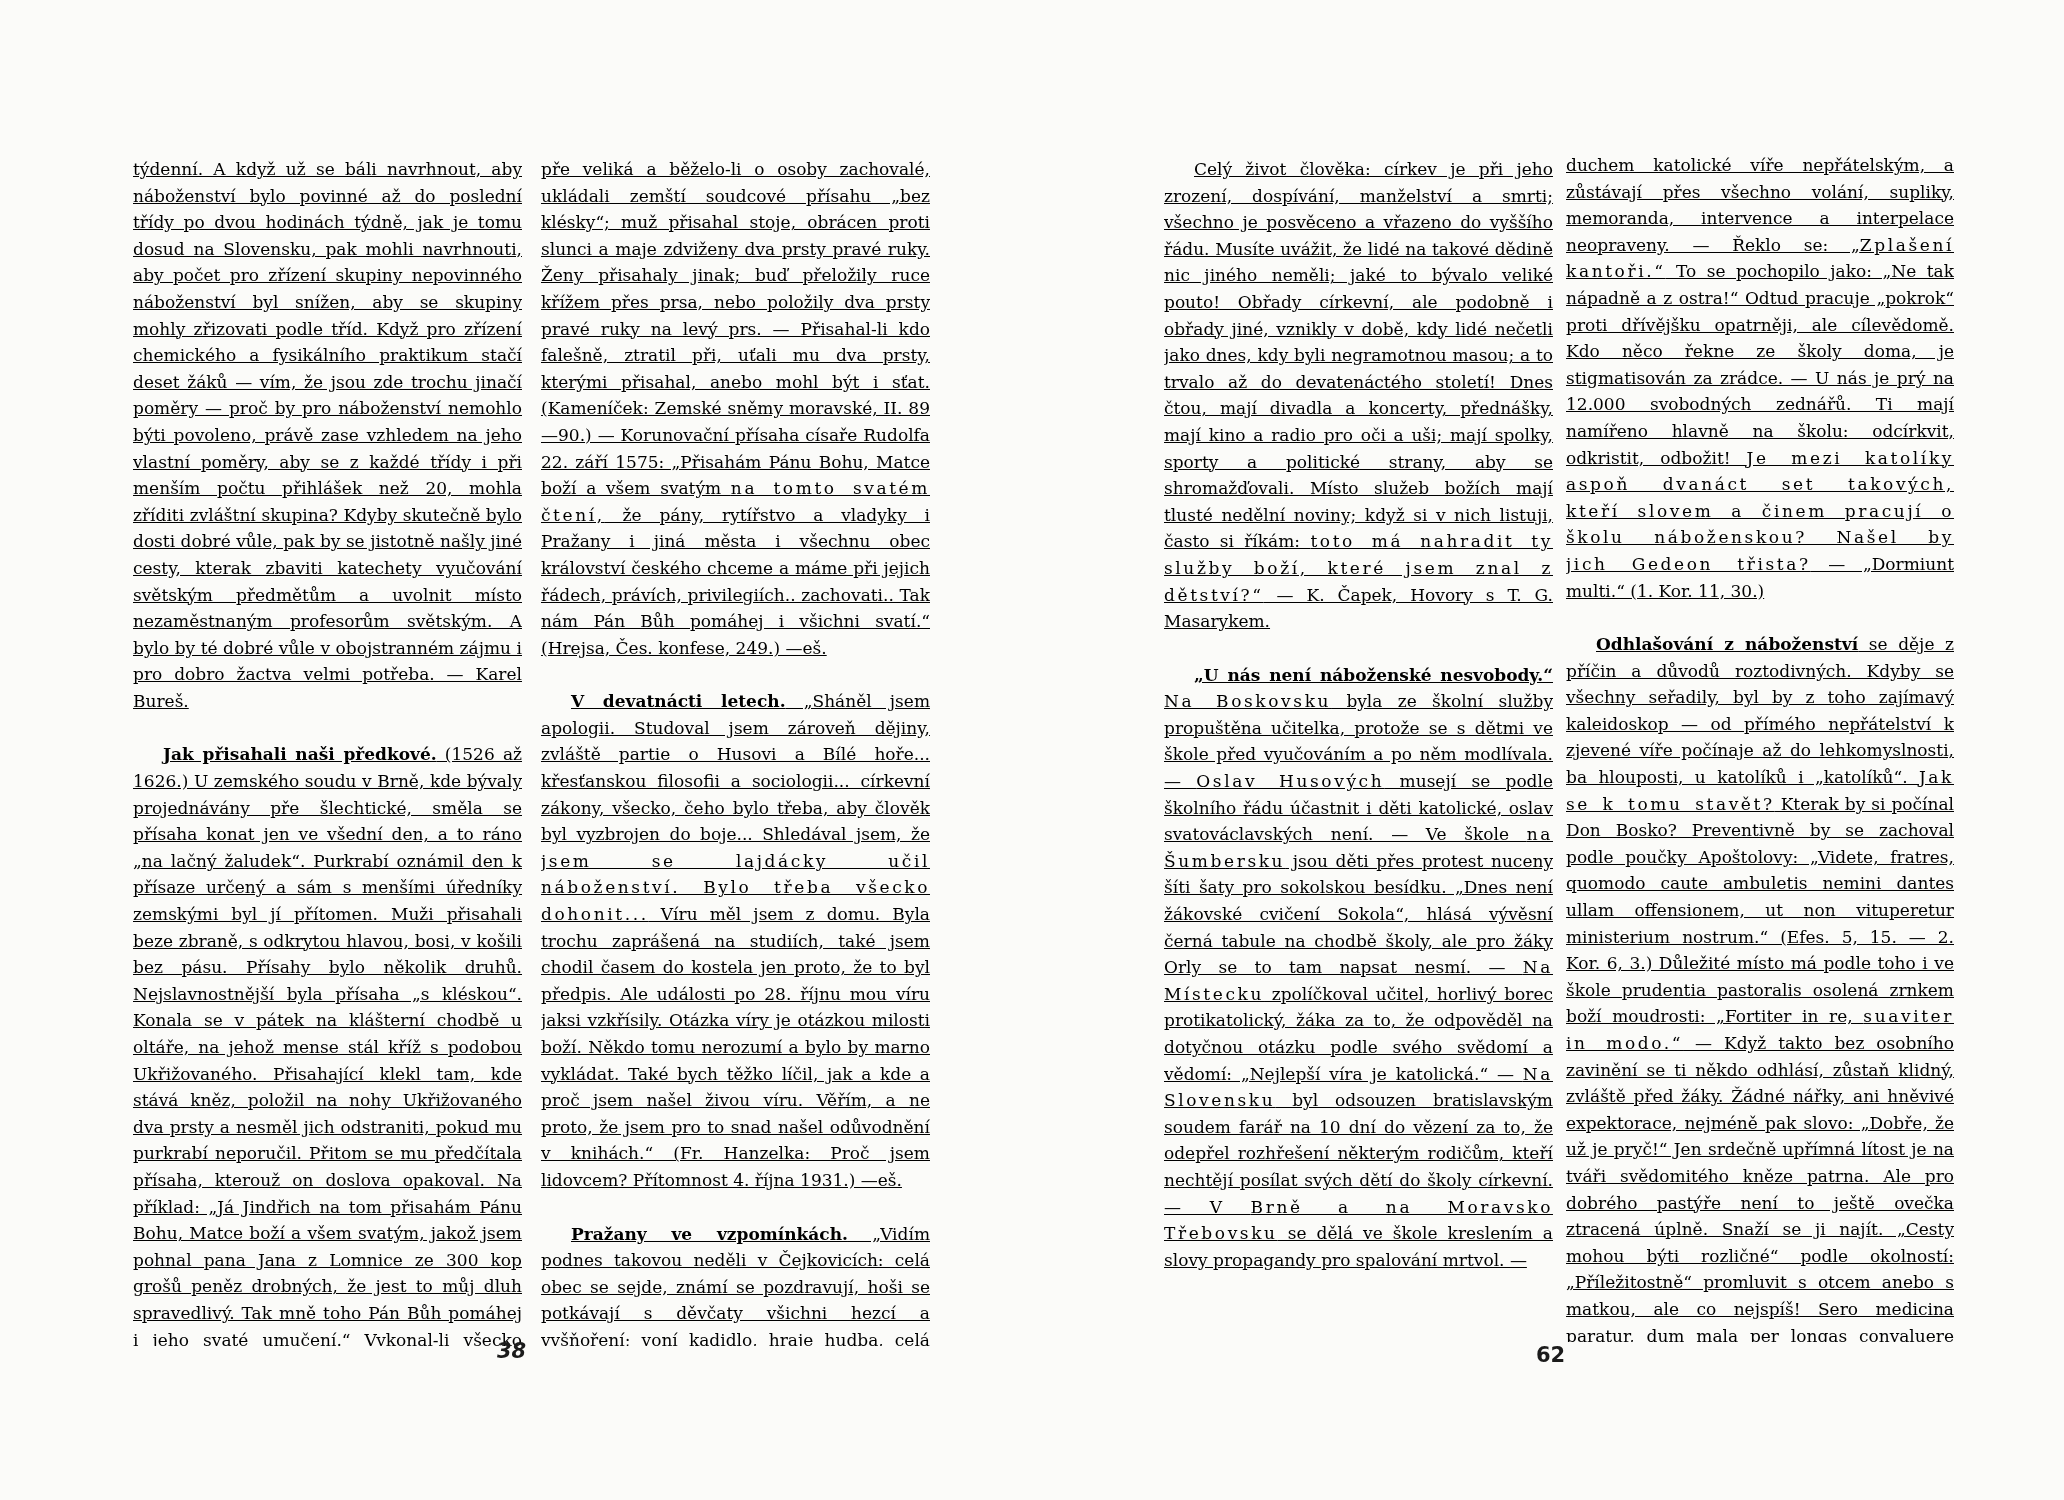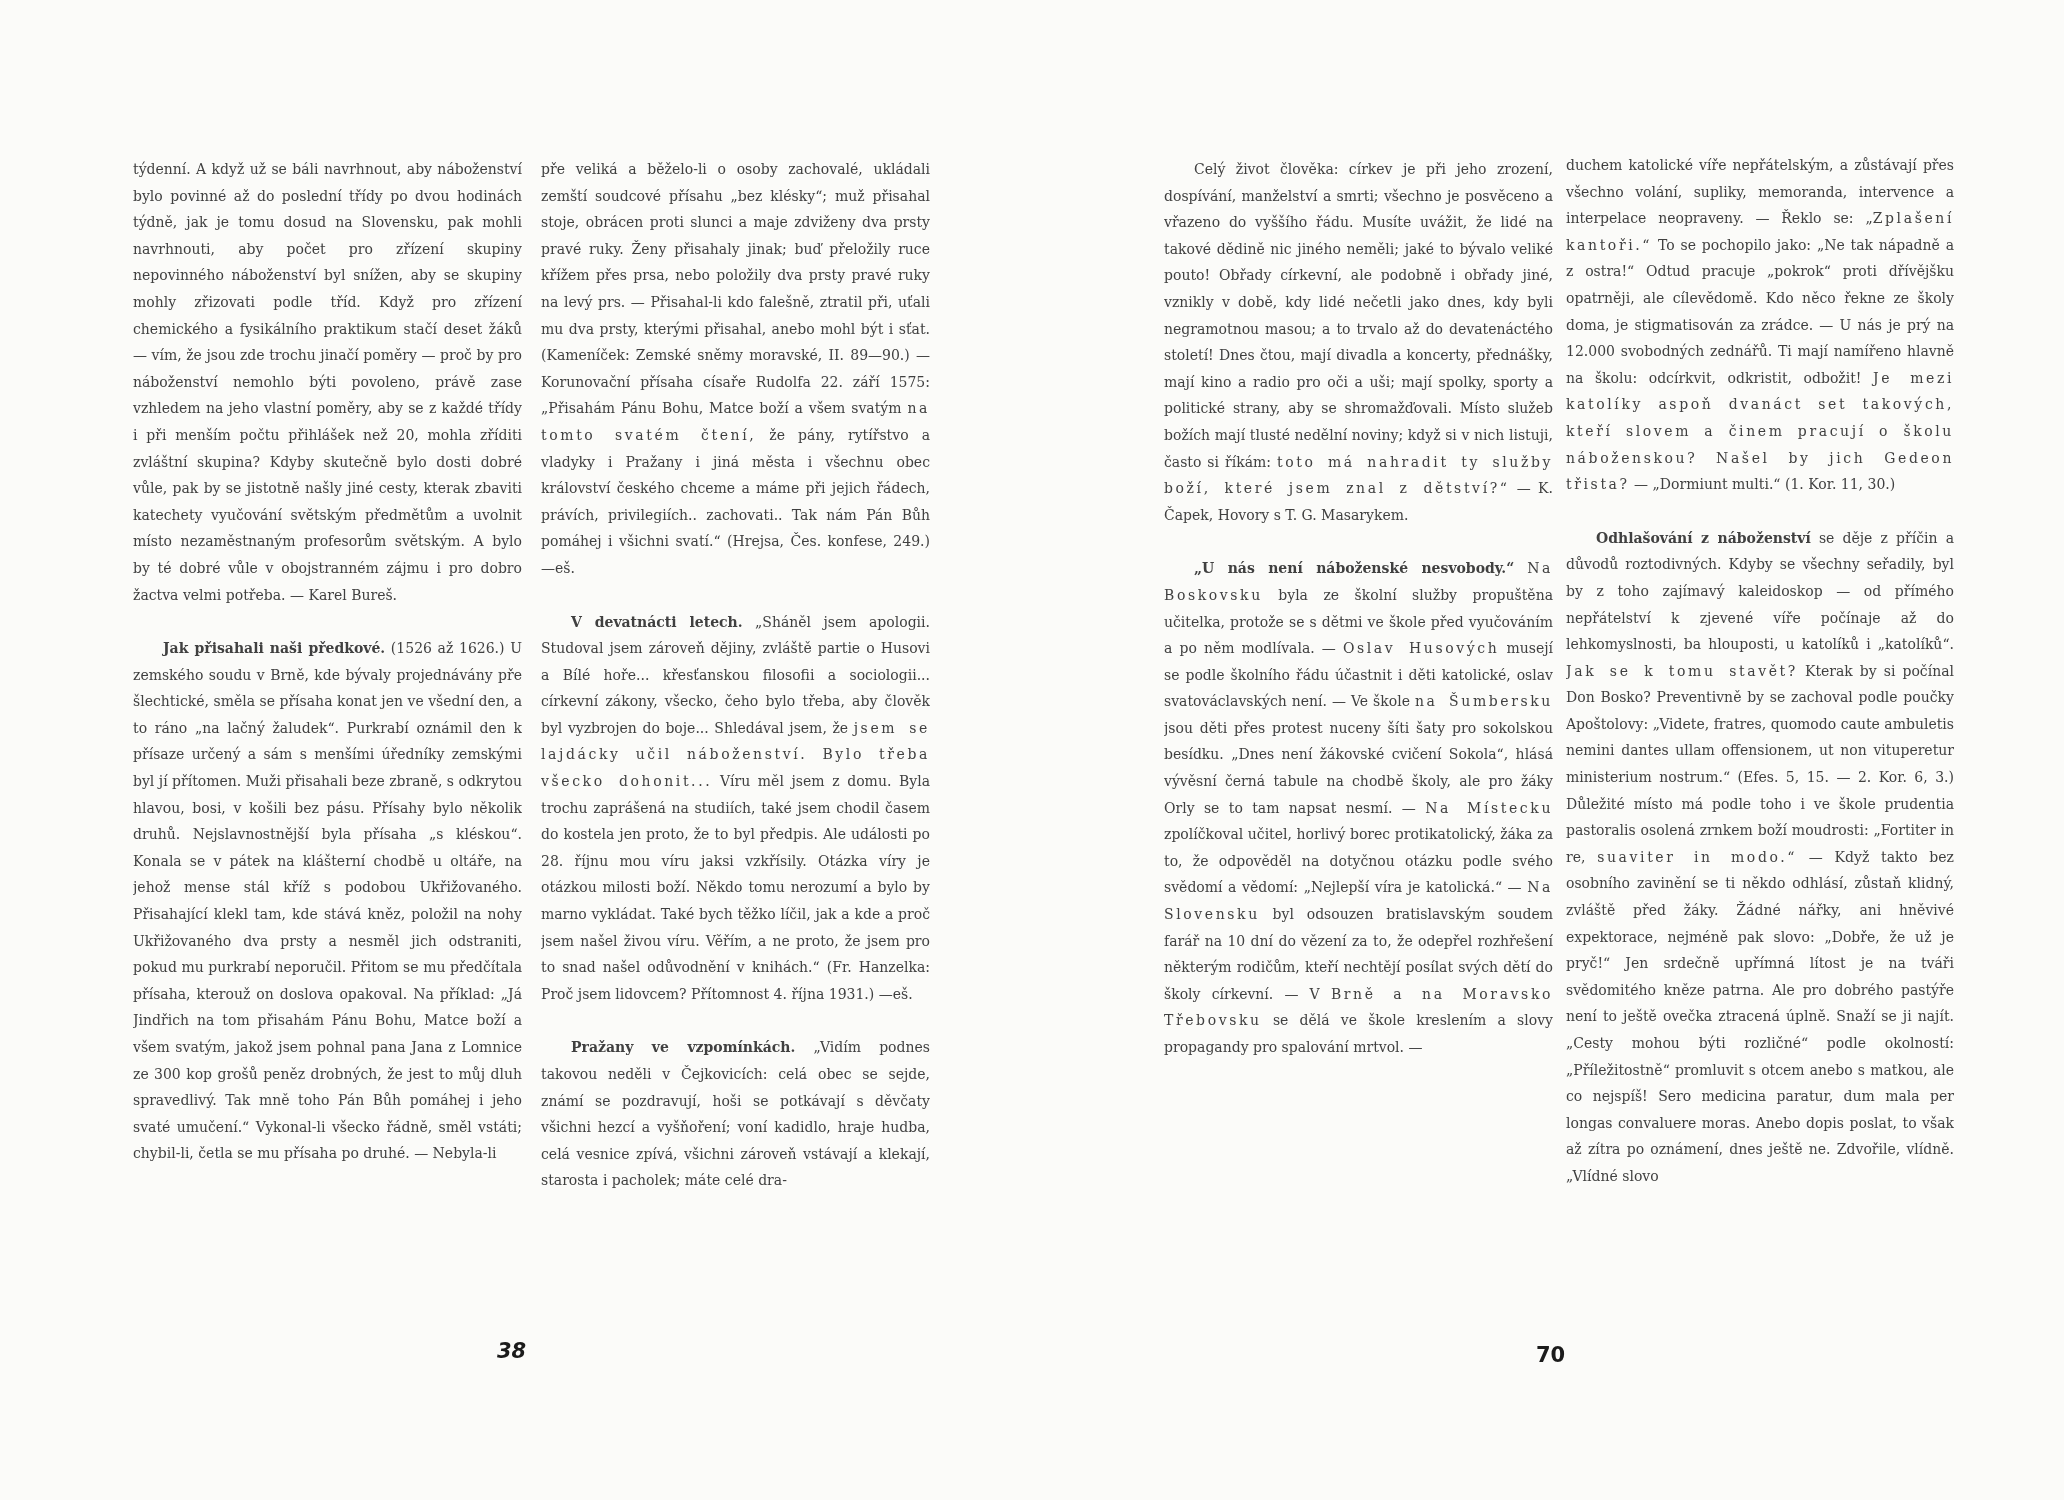--- a/index.html
+++ b/index.html
@@ -10,26 +10,27 @@
     width: 2064px;
     height: 1500px;
     position: relative;
     background: #fbfbf9;
     font-family: "DejaVu Serif", serif;
     overflow: hidden;
   }
   .column {
     position: absolute;
     text-align: justify;
-    font-size: 14px;
+    font-size: 17px;
     line-height: 26.6px;
-    color: #404040;
+    color: #000000;
     width: 389px;
     height: 1190px;
     overflow: hidden;
+    text-decoration: underline;
   }
   .column p {
     margin: 0;
     padding: 0;
   }
   .column p.ind { text-indent: 30px; }
   .column p.gap { margin-top: 27px; }
   .b { font-weight: bold; margin-top: 28px; }
   .s { letter-spacing: 2.6px; word-spacing: 4px; }
   .pagenum {
@@ -66,16 +67,16 @@
 
   <div>
     <div class="column" id="col-1-0">
         <p class="ind "><span class="n">Celý život člověka: církev je při jeho zrození, dospívání, manželství a smrti; všechno je posvěceno a vřazeno do vyššího řádu. Musíte uvážit, že lidé na takové dědině nic jiného neměli; jaké to bývalo veliké pouto! Obřady církevní, ale podobně i obřady jiné, vznikly v době, kdy lidé nečetli jako dnes, kdy byli negramotnou masou; a to trvalo až do devatenáctého století! Dnes čtou, mají divadla a koncerty, přednášky, mají kino a radio pro oči a uši; mají spolky, sporty a politické strany, aby se shromažďovali. Místo služeb božích mají tlusté nedělní noviny; když si v nich listuji, často si říkám: </span><span class="s">toto má nahradit ty služby boží, které jsem znal z dětství?“</span><span class="n"> — K. Čapek, Hovory s T. G. Masarykem.</span></p>
         <p class="ind gap"><span class="b">„U nás není náboženské nesvobody.“</span><span class="n"> </span><span class="s">Na Boskovsku</span><span class="n"> byla ze školní služby propuštěna učitelka, protože se s dětmi ve škole před vyučováním a po něm modlívala. — </span><span class="s">Oslav Husových</span><span class="n"> musejí se podle školního řádu účastnit i děti katolické, oslav svatováclavských není. — Ve škole </span><span class="s">na Šumbersku</span><span class="n"> jsou děti přes protest nuceny šíti šaty pro sokolskou besídku. „Dnes není žákovské cvičení Sokola“, hlásá vývěsní černá tabule na chodbě školy, ale pro žáky Orly se to tam napsat nesmí. — </span><span class="s">Na Místecku</span><span class="n"> zpolíčkoval učitel, horlivý borec protikatolický, žáka za to, že odpověděl na dotyčnou otázku podle svého svědomí a vědomí: „Nejlepší víra je katolická.“ — </span><span class="s">Na Slovensku</span><span class="n"> byl odsouzen bratislavským soudem farář na 10 dní do vězení za to, že odepřel rozhřešení některým rodičům, kteří nechtějí posílat svých dětí do školy církevní. — V </span><span class="s">Brně a na Moravsko Třebovsku</span><span class="n"> se dělá ve škole kreslením a slovy propagandy pro spalování mrtvol. — </span></p>
       </div>
     <div class="column" id="col-1-1">
         <p class=""><span class="n">duchem katolické víře nepřátelským, a zůstávají přes všechno volání, supliky, memoranda, intervence a interpelace neopraveny. — Řeklo se: „</span><span class="s">Zplašení kantoři.“</span><span class="n"> To se pochopilo jako: „Ne tak nápadně a z ostra!“ Odtud pracuje „pokrok“ proti dřívějšku opatrněji, ale cílevědomě. Kdo něco řekne ze školy doma, je stigmatisován za zrádce. — U nás je prý na 12.000 svobodných zednářů. Ti mají namířeno hlavně na školu: odcírkvit, odkristit, odbožit! </span><span class="s">Je mezi katolíky aspoň dvanáct set takových, kteří slovem a činem pracují o školu náboženskou? Našel by jich Gedeon třista?</span><span class="n"> — „Dormiunt multi.“ (1. Kor. 11, 30.)</span></p>
         <p class="ind gap"><span class="b">Odhlašování z náboženství</span><span class="n"> se děje z příčin a důvodů roztodivných. Kdyby se všechny seřadily, byl by z toho zajímavý kaleidoskop — od přímého nepřátelství k zjevené víře počínaje až do lehkomyslnosti, ba hlouposti, u katolíků i „katolíků“. </span><span class="s">Jak se k tomu stavět?</span><span class="n"> Kterak by si počínal Don Bosko? Preventivně by se zachoval podle poučky Apoštolovy: „Videte, fratres, quomodo caute ambuletis nemini dantes ullam offensionem, ut non vituperetur ministerium nostrum.“ (Efes. 5, 15. — 2. Kor. 6, 3.) Důležité místo má podle toho i ve škole prudentia pastoralis osolená zrnkem boží moudrosti: „Fortiter in re, </span><span class="s">suaviter in modo.“</span><span class="n"> — Když takto bez osobního zavinění se ti někdo odhlásí, zůstaň klidný, zvláště před žáky. Žádné nářky, ani hněvivé expektorace, nejméně pak slovo: „Dobře, že už je pryč!“ Jen srdečně upřímná lítost je na tváři svědomitého kněze patrna. Ale pro dobrého pastýře není to ještě ovečka ztracená úplně. Snaží se ji najít. „Cesty mohou býti rozličné“ podle okolností: „Příležitostně“ promluvit s otcem anebo s matkou, ale co nejspíš! Sero medicina paratur, dum mala per longas convaluere moras. Anebo dopis poslat, to však až zítra po oznámení, dnes ještě ne. Zdvořile, vlídně. „Vlídné slovo</span></p>
       </div>
-    <div class="pagenum" id="pn-39">70</div>
+    <div class="pagenum" id="pn-39">62</div>
   </div>
 
 </div>
 
 </body></html>

